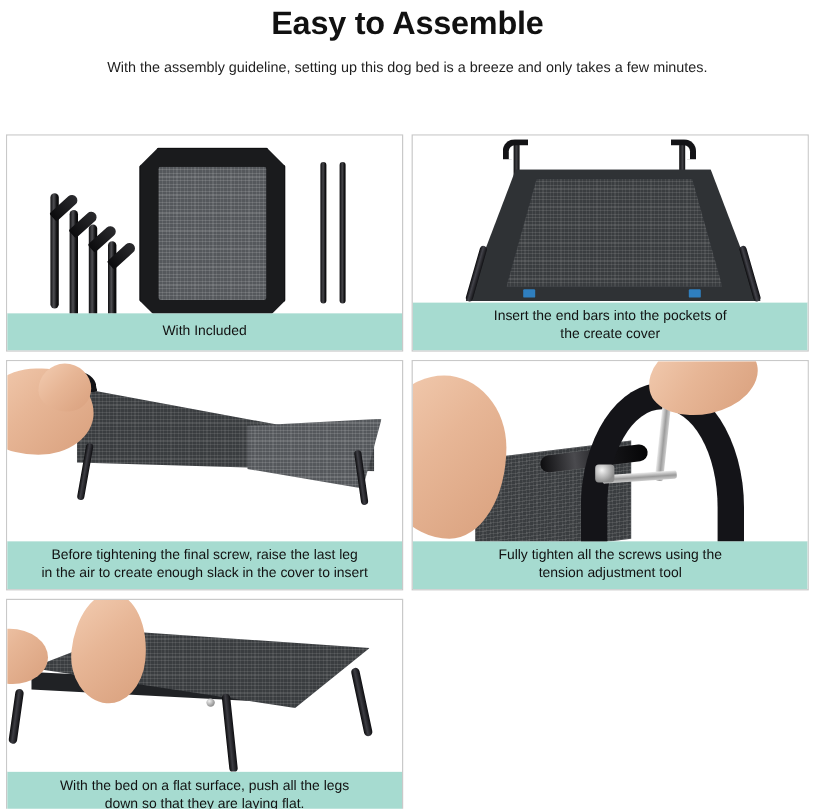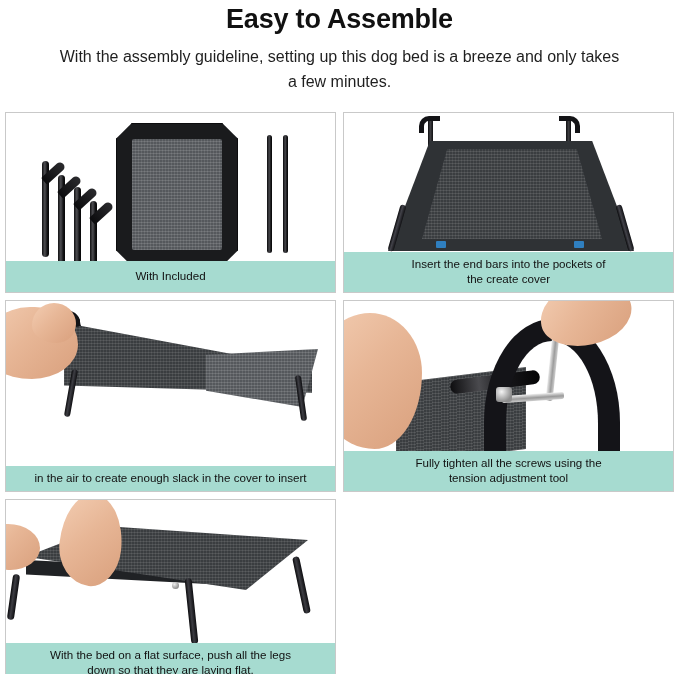--- a/index.html
+++ b/index.html
@@ -29,21 +29,21 @@
   }
   .main-title {
     font-size: 27px;
     font-weight: bold;
     letter-spacing: -0.2px;
     line-height: 34px;
     margin: 0;
     color: #111111;
   }
   .subtitle {
-    font-size: 16px;
+    font-size: 12px;
     line-height: 25px;
     margin: 8px auto 0;
     width: 560px;
     color: #1f1f1f;
     font-weight: 400;
   }
 
   
   .grid {
     position: absolute;
@@ -370,20 +370,21 @@
           <div class="p4-fabric mesh"></div>
           <div class="p4-fabric2 mesh-light"></div>
           <div class="p4-bar"></div>
           <div class="p4-leg" style="left:62px;  top:68px; height:48px; transform: rotate(10deg);"></div>
           <div class="p4-leg" style="left:292px; top:74px; height:46px; transform: rotate(-8deg);"></div>
           <div class="p4-hand skin"></div>
           <div class="p4-hand2 skin"></div>
         </div>
       </div>
       <div class="caption">
+        <div>Before tightening the final screw, raise the last leg</div>
         <div>in the air to create enough slack in the cover to insert</div>
       </div>
     </div>
 
     <div class="panel">
       <div class="photo">
         <div class="p5-fabric mesh"></div>
         <div class="p5-tubeH tube"></div>
         <div class="p5-curve"></div>
         <div class="p5-tool-v"></div>

